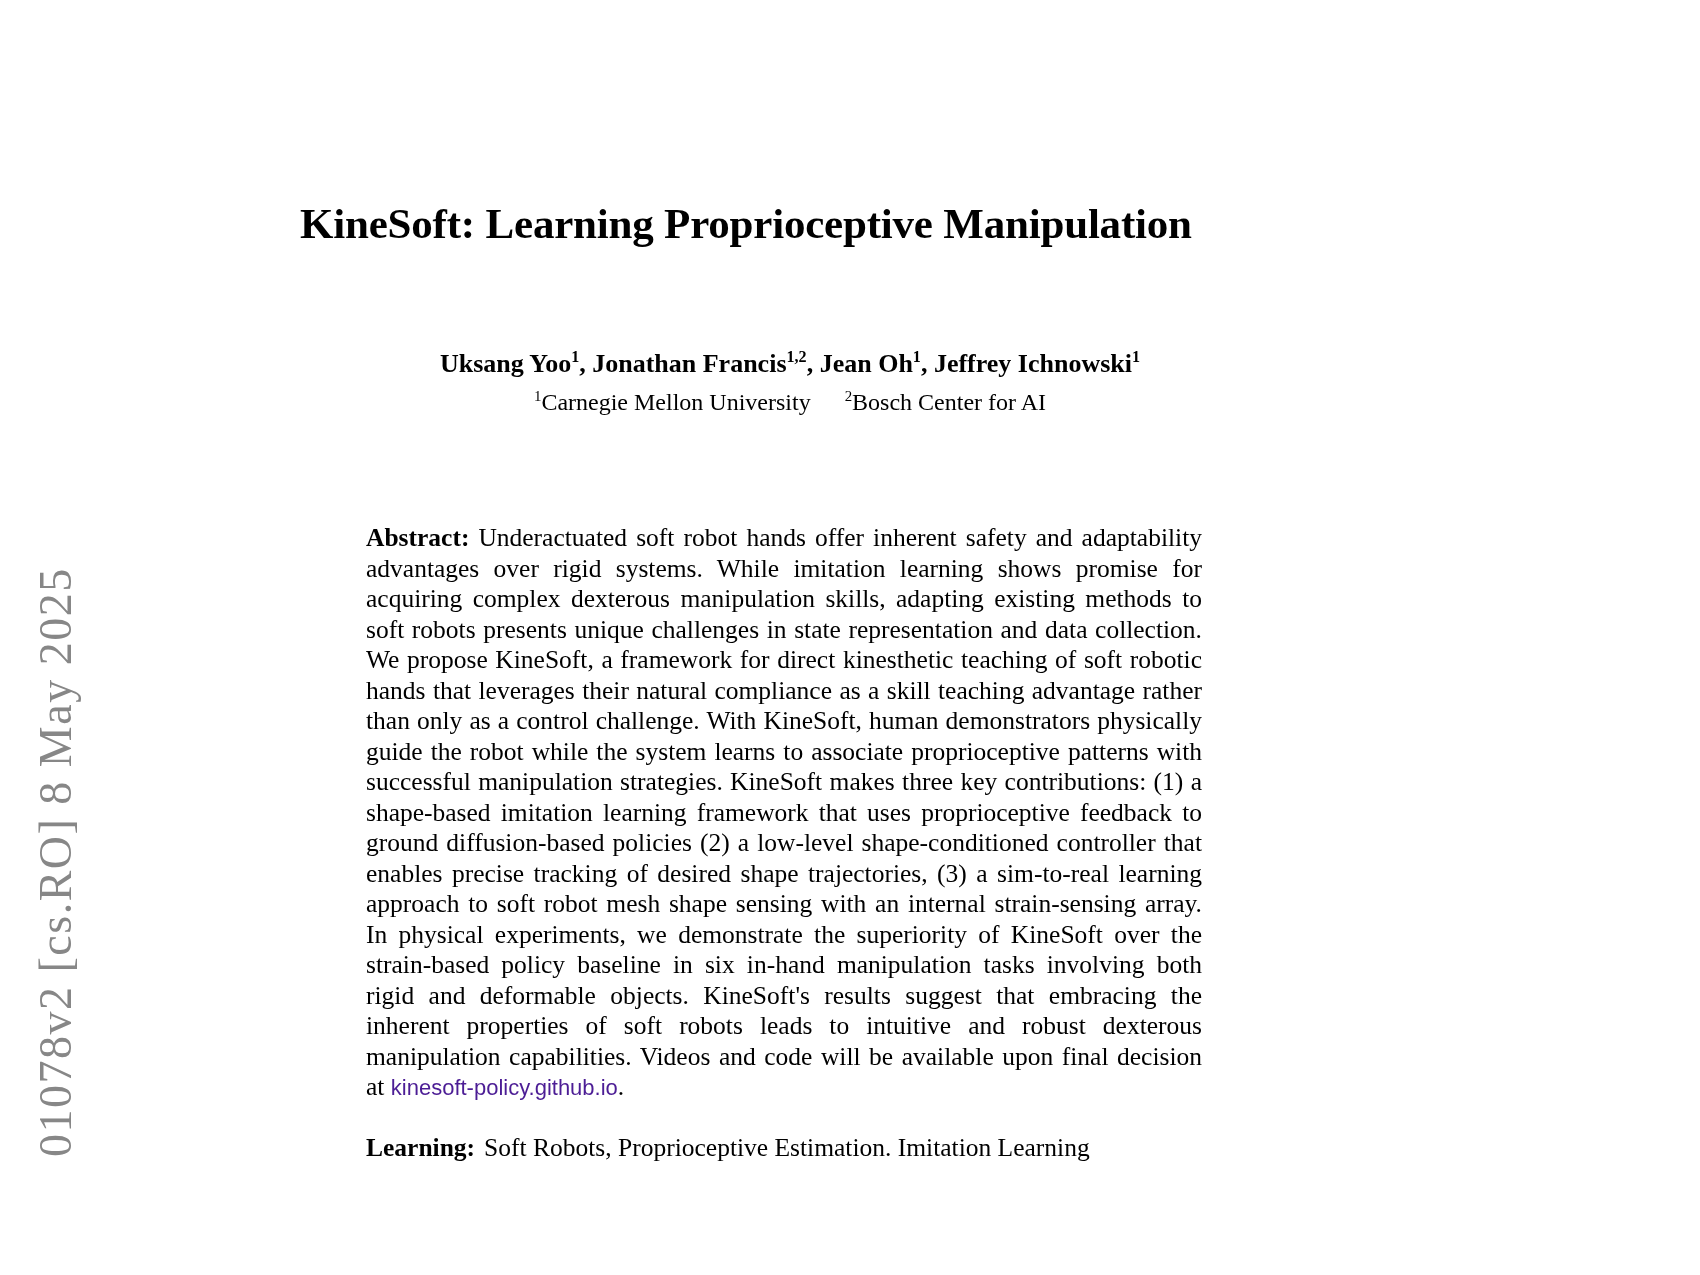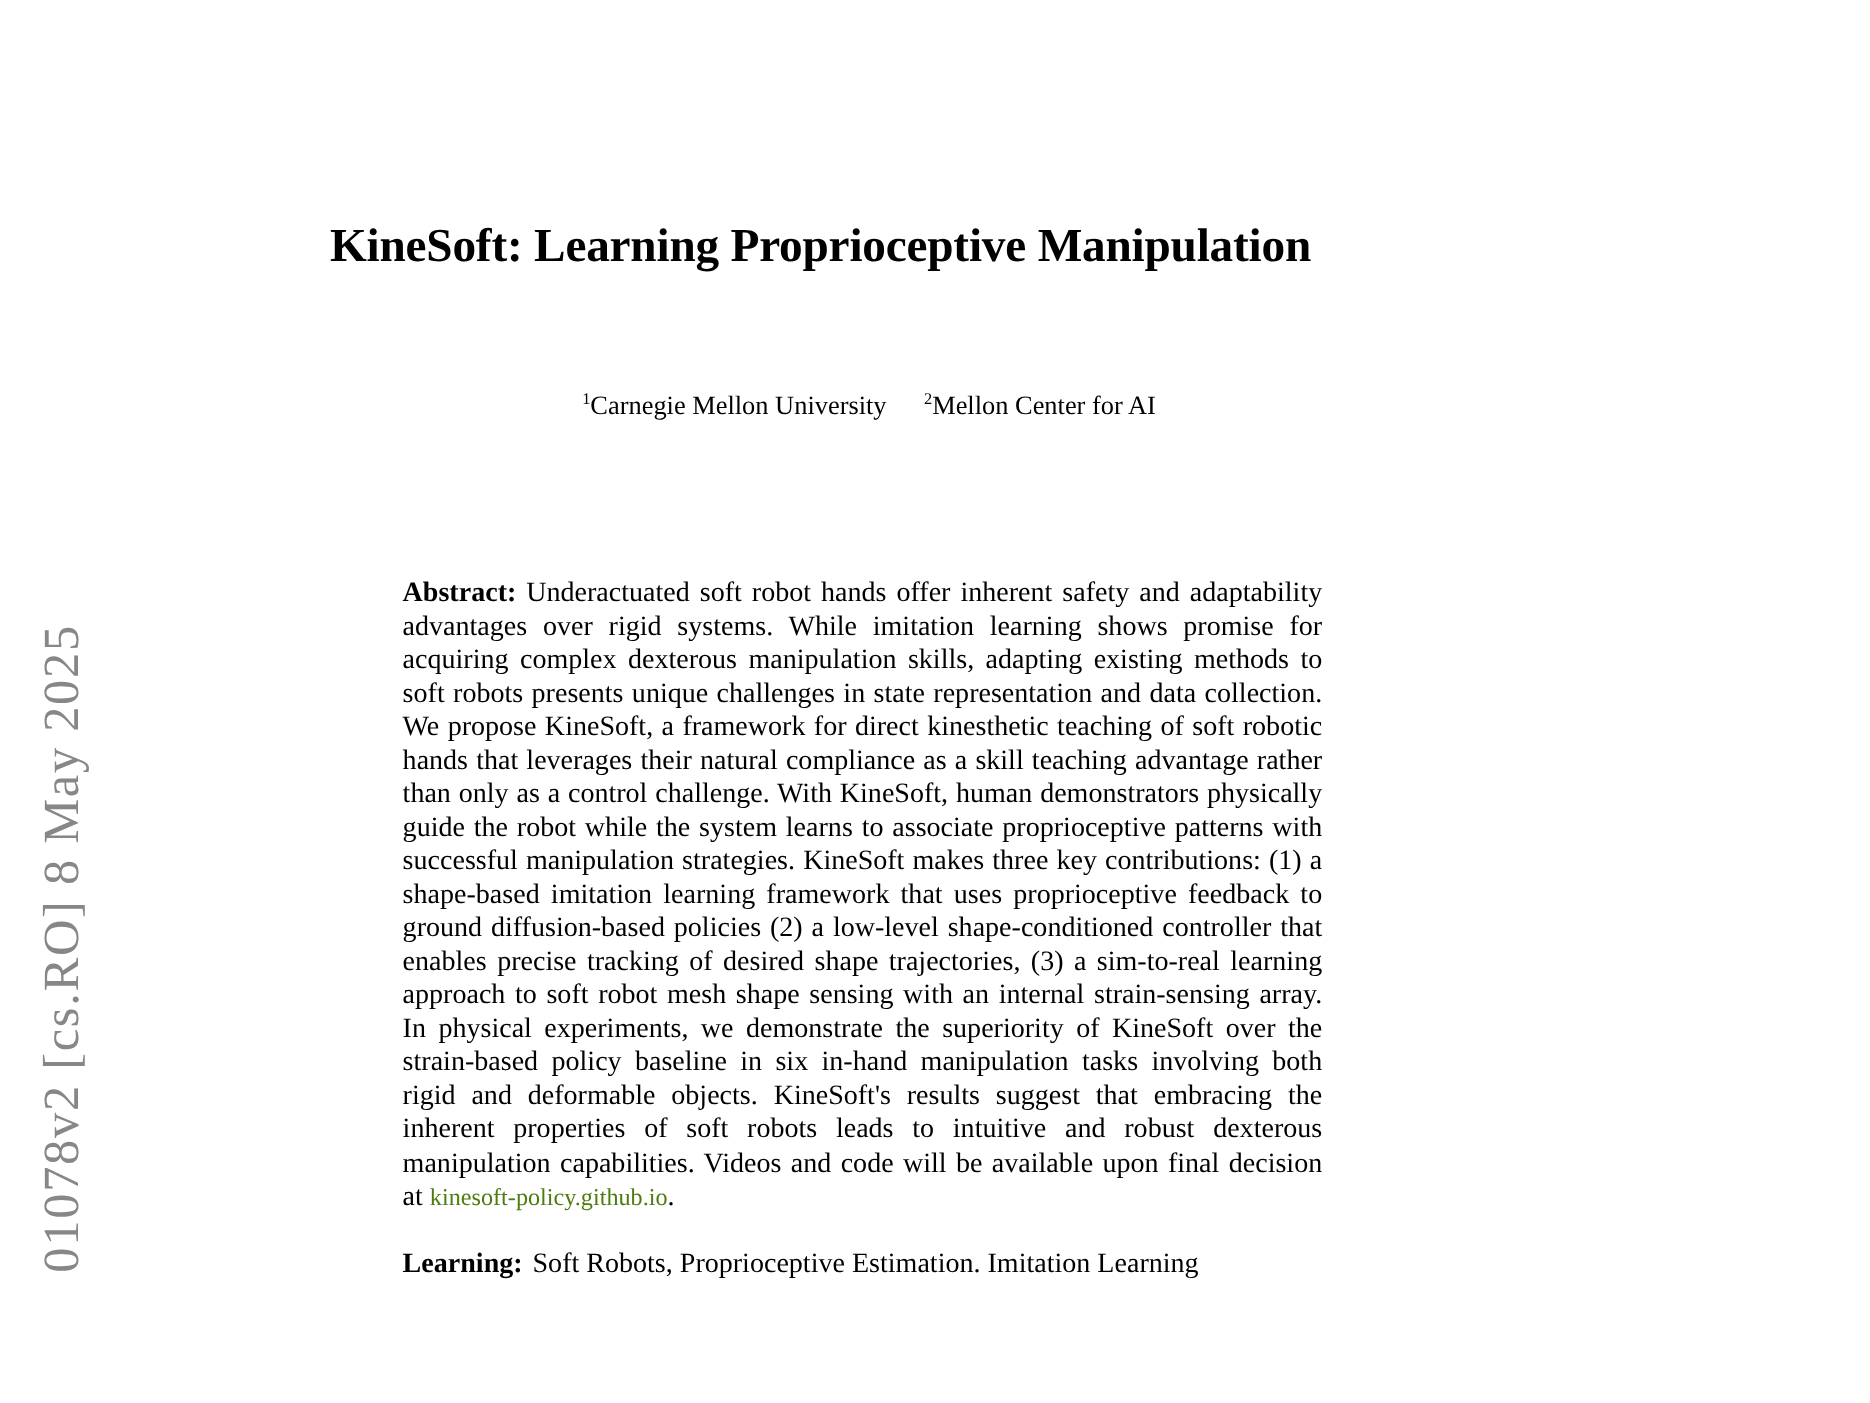--- a/index.html
+++ b/index.html
@@ -107,23 +107,23 @@
     line-height: 30.5px;
     text-align: justify;
     text-justify: inter-word;
     margin: 0;
     hyphens: auto;
     -webkit-hyphens: auto;
   }
   .lbl-bold { font-weight: bold; }
   .abs-gap { display: inline-block; width: 9px; }
   .url-link {
-    font-family: Liberation Serif, serif;
+    font-family: Liberation Sans, sans-serif;
     font-size: 22px;
-    color: #4d7c0f;
+    color: #4c1d95;
     text-decoration: none;
   }
 
   .keywords-block {
     position: absolute;
     left: 366px;
     top: 1133px;
     width: 836px;
   }
   .keywords-line {
@@ -199,22 +199,28 @@
     <span class="arxiv-stamp-text">01078v2  [cs.RO]  8 May 2025</span>
   </div>
 
   <div class="title-block">
     <h1 class="paper-title">
       <span>KineSoft: Learning Proprioceptive Manipulation</span><br>
     </h1>
   </div>
 
   <div class="authors-block">
+    <div class="authors-line">
+      <span>Uksang Yoo</span><sup>1</sup>,
+      <span>Jonathan Francis</span><sup>1,2</sup>,
+      <span>Jean Oh</span><sup>1</sup>,
+      <span>Jeffrey Ichnowski</span><sup>1</sup>
+    </div>
     <div class="affil-line">
-      <sup>1</sup><span>Carnegie Mellon University</span><span class="affil-gap"></span><sup>2</sup><span>Mellon Center for AI</span>
+      <sup>1</sup><span>Carnegie Mellon University</span><span class="affil-gap"></span><sup>2</sup><span>Bosch Center for AI</span>
     </div>
   </div>
 
   <div class="abstract-block">
     <p class="abstract-para"><span class="lbl-bold">Abstract:</span><span class="abs-gap"></span><span>Underactuated soft robot hands offer inherent safety and adaptability advantages over rigid systems. While imitation learning shows promise for acquiring complex dexterous manipulation skills, adapting existing methods to soft robots presents unique challenges in state representation and data collection. We propose KineSoft, a framework for direct kinesthetic teaching of soft robotic hands that leverages their natural compliance as a skill teaching advantage rather than only as a control challenge. With KineSoft, human demonstrators physically guide the robot while the system learns to associate proprioceptive patterns with successful manipulation strategies. KineSoft makes three key contributions: (1) a shape-based imitation learning framework that uses proprioceptive feedback to ground diffusion-based policies (2) a low-level shape-conditioned controller that enables precise tracking of desired shape trajectories, (3) a sim-to-real learning approach to soft robot mesh shape sensing with an internal strain-sensing array. In physical experiments, we demonstrate the superiority of KineSoft over the strain-based policy baseline in six in-hand manipulation tasks involving both rigid and deformable objects. KineSoft's results suggest that embracing the inherent properties of soft robots leads to intuitive and robust dexterous manipulation capabilities. Videos and code will be available upon final decision at</span>
       <a class="url-link" href="#">kinesoft-policy.github.io</a><span>.</span></p>
   </div>
 
   <div class="keywords-block">
     <p class="keywords-line"><span class="lbl-bold">Learning:</span><span class="abs-gap"></span><span>Soft Robots, Proprioceptive Estimation. Imitation Learning</span></p>

